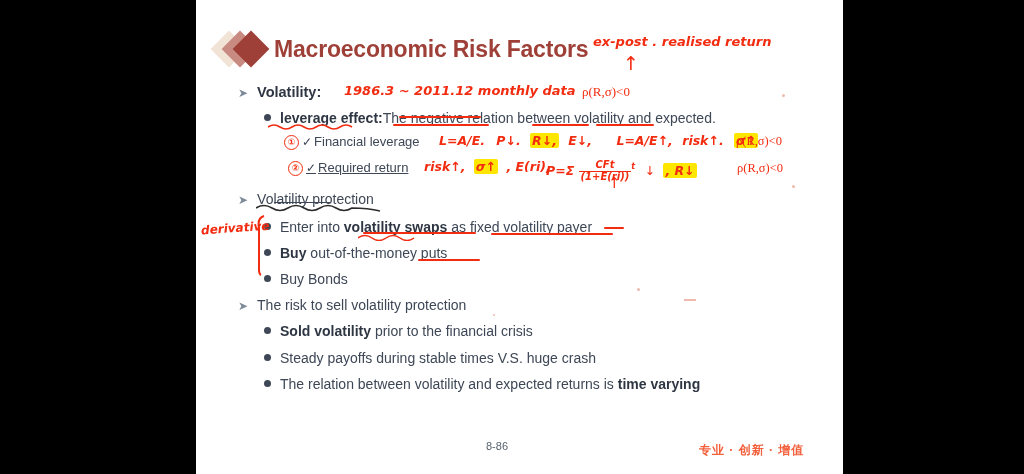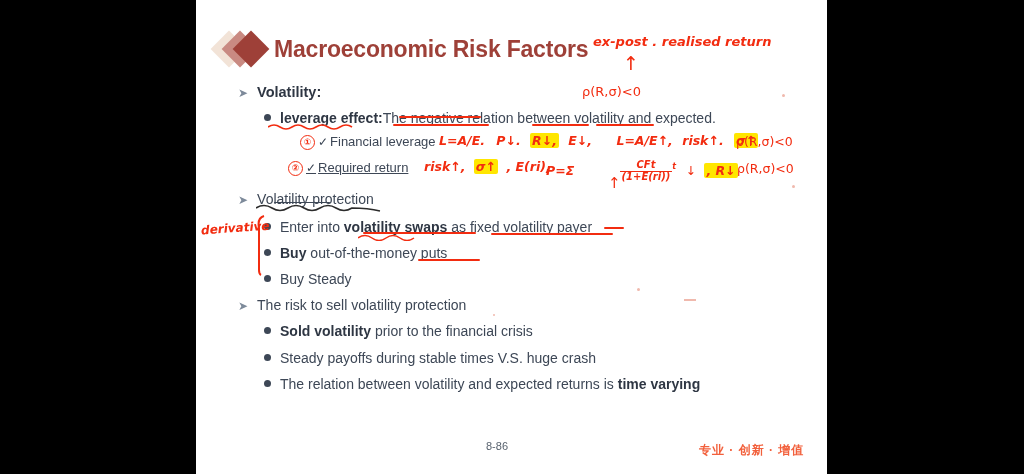--- a/index.html
+++ b/index.html
@@ -1,20 +1,20 @@
 <!DOCTYPE html>
 <html><head>
 <meta charset="utf-8">
 <style>
   html,body{margin:0;padding:0;background:#000;}
   body{width:1024px;height:474px;overflow:hidden;font-family:"Liberation Sans",sans-serif;}
 
   .stage{position:relative;width:1024px;height:474px;background:#000;}
 
-  .slide{position:absolute;left:196px;top:0;width:631px;height:474px;background:#fff;overflow:hidden;}
+  .slide{position:absolute;left:196px;top:0;width:631px;height:474px;background:#fff;overflow:hidden;padding-left:16px;}
 
   
   .title-row{position:absolute;left:20px;top:32px;display:flex;align-items:center;}
   .diamonds{position:relative;width:58px;height:34px;flex:none;}
   .dia{position:absolute;width:26px;height:26px;transform:rotate(45deg);top:4px;}
   .dia.d1{left:0;background:#f2e3d7;}
   .dia.d2{left:11px;background:#c98a82;}
   .dia.d3{left:22px;background:#9e4038;}
   .title-text{font-size:23px;font-weight:bold;color:#9e4038;letter-spacing:-.2px;white-space:nowrap;}
 
@@ -25,37 +25,37 @@
 
   .lvl2{position:absolute;font-size:14px;color:#3d4756;white-space:nowrap;}
   .lvl2 .dot{display:inline-block;width:7px;height:7px;border-radius:50%;background:#3d4756;margin-right:9px;vertical-align:2px;}
   .lvl2 b{font-weight:bold;color:#2e3643;}
 
   .lvl3{position:absolute;font-size:13px;color:#3d4756;white-space:nowrap;}
 
   
   .ink{position:absolute;color:#f22c10;font-family:"DejaVu Sans",sans-serif;white-space:nowrap;
        font-style:italic;font-weight:bold;}
-  .ink.thin{font-weight:normal;}
+  .ink.thin{font-weight:normal;font-family:Liberation Serif, serif;}
 
   .hl{background:#ffe600;padding:0 2px;border-radius:2px;}
 
   
   .mark{position:absolute;background:#f22c10;height:1.6px;border-radius:2px;}
   .mark.dark{background:#3d4756;}
 
   .squig{position:absolute;}
   .circnum{display:inline-block;border:1.6px solid #f22c10;border-radius:50%;
            width:13px;height:13px;line-height:12px;text-align:center;font-size:9px;
            font-style:normal;font-weight:bold;margin-right:3px;vertical-align:1px;}
   .chk{color:#3d4756;font-size:12px;margin-right:2px;}
 
   
   .frac{display:inline-block;vertical-align:middle;text-align:center;font-size:10px;line-height:1.05;
-        font-weight:bold;margin-left:41px;}
+        font-weight:bold;}
   .frac .num{display:block;border-bottom:1.4px solid #f22c10;padding:0 2px;}
   .frac .den{display:block;padding:0 2px;}
   .sup{font-size:8px;vertical-align:super;}
 
   
   .pageno{position:absolute;left:290px;top:440px;font-size:11px;color:#58626e;}
   .brand{position:absolute;left:503px;top:442px;font-size:12px;font-weight:bold;color:#f2603c;
          letter-spacing:1px;white-space:nowrap;}
 
   .faint{position:absolute;background:#f0b9ad;}
@@ -74,37 +74,38 @@
       </span>
       <span class="title-text">Macroeconomic Risk Factors</span>
     </div>
 
     <div class="ink" style="left:397px;top:34px;font-size:13px;">ex-post . realised return</div>
     <div class="ink" style="left:427px;top:52px;font-size:19px;font-weight:normal;">↑</div>
 
     <div class="lvl1" style="left:42px;top:84px;">
       <span class="arw">➤</span><b>Volatility:</b>
     </div>
+    <div class="ink" style="left:148px;top:83px;font-size:13px;">1986.3 ~ 2011.12 monthly data</div>
     <div class="ink thin" style="left:386px;top:84px;font-size:13px;font-style:normal;">ρ(R,σ)&lt;0</div>
 
     <div class="lvl2" style="left:68px;top:110px;">
       <span class="dot"></span><b>leverage effect:</b><span>The </span><span>negative relation</span><span> between volatility and expected.</span>
     </div>
 
     <svg class="squig" style="left:72px;top:122px;" width="90" height="8">
       <path d="M0 5 Q6 1 12 5 T24 5 T36 5 T48 5 T60 5 T72 5 T84 5" stroke="#f22c10" stroke-width="1.6" fill="none"></path>
     </svg>
 
     <div class="mark" style="left:203px;top:116px;width:82px;"></div>
     <div class="mark" style="left:197px;top:124px;width:96px;"></div>
 
     <div class="mark" style="left:336px;top:124px;width:57px;"></div>
     <div class="mark" style="left:400px;top:124px;width:58px;"></div>
 
-    <div class="lvl3" style="left:104px;top:134px;">
+    <div class="lvl3" style="left:88px;top:134px;">
       <span class="ink" style="position:static;"><span class="circnum">①</span></span><span class="chk">✓</span><span>Financial leverage</span>
     </div>
     <div class="ink" style="left:243px;top:133px;font-size:12.5px;">
       <span>L=A/E.</span>
       <span style="margin-left:7px;">P↓.</span>
       <span class="hl" style="margin-left:5px;">R↓,</span>
       <span style="margin-left:5px;">E↓,</span>
       <span style="margin-left:20px;">L=A/E↑,</span>
       <span style="margin-left:5px;">risk↑.</span>
       <span class="hl" style="margin-left:6px;">σ↑</span>
@@ -150,21 +151,21 @@
     </svg>
     <div class="mark" style="left:295px;top:233px;width:122px;"></div>
     <div class="mark" style="left:408px;top:227px;width:20px;"></div>
 
     <div class="lvl2" style="left:68px;top:245px;">
       <span class="dot"></span><b>Buy</b><span> out-of-the-money puts</span>
     </div>
     <div class="mark" style="left:222px;top:259px;width:62px;"></div>
 
     <div class="lvl2" style="left:68px;top:271px;">
-      <span class="dot"></span><span>Buy Steady</span>
+      <span class="dot"></span><span>Buy Bonds</span>
     </div>
 
     <div class="ink" style="left:5px;top:221px;font-size:12px;transform:rotate(-4deg);">derivative</div>
     <svg class="squig" style="left:59px;top:214px;" width="14" height="62">
       <path d="M9 2 Q2 4 4 14 L4 56 Q4 60 6 61" stroke="#f22c10" stroke-width="2" fill="none"></path>
     </svg>
 
     <div class="lvl1" style="left:42px;top:297px;font-size:14px;">
       <span class="arw">➤</span><span>The risk to sell volatility protection</span>
     </div>

